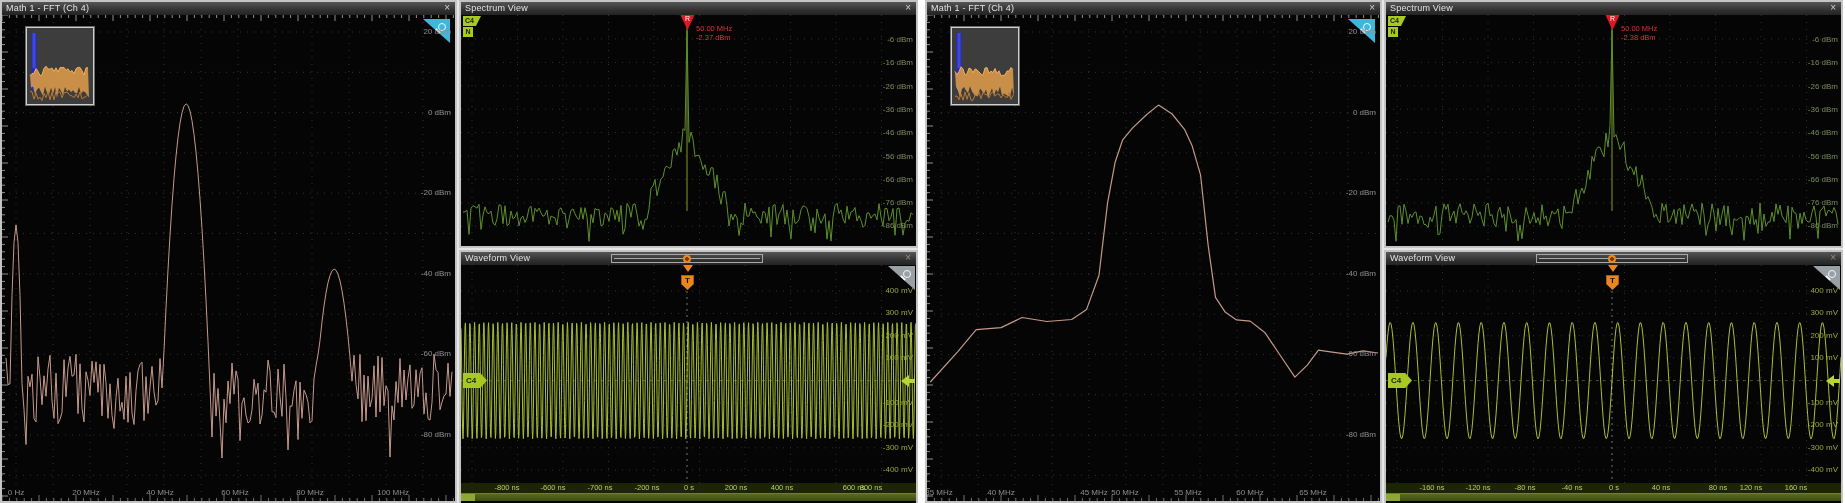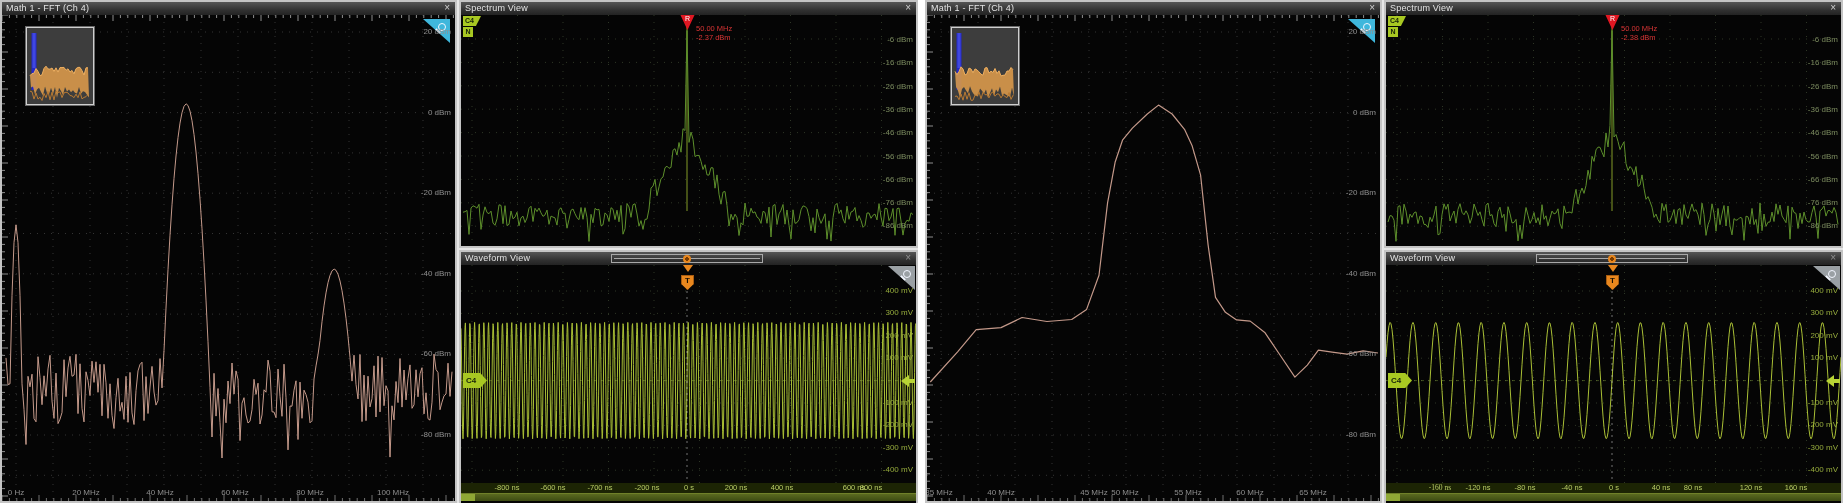--- a/index.html
+++ b/index.html
@@ -820,27 +820,27 @@
             <span class="axis-label" style="top: 22px;">400 mV</span>
             <span class="axis-label" style="top: 44.4px;">300 mV</span>
             <span class="axis-label" style="top: 66.8px;">200 mV</span>
             <span class="axis-label" style="top: 89.2px;">100 mV</span>
             <span class="axis-label" style="top: 134px;">-100 mV</span>
             <span class="axis-label" style="top: 156.4px;">-200 mV</span>
             <span class="axis-label" style="top: 178.8px;">-300 mV</span>
             <span class="axis-label" style="top: 201.2px;">-400 mV</span>
           </div>
         <div class="time-strip">
-            <span class="axis-label" style="left: 54px; font-family: Liberation Serif, serif;">-160 ns</span>
+            <span class="axis-label" style="left: 46px;">-160 ns</span>
             <span class="axis-label" style="left: 92px;">-120 ns</span>
             <span class="axis-label" style="left: 139px;">-80 ns</span>
             <span class="axis-label" style="left: 186px;">-40 ns</span>
             <span class="axis-label" style="left: 228px;">0 s</span>
             <span class="axis-label" style="left: 275px;">40 ns</span>
-            <span class="axis-label" style="left: 307px;">80 ns</span>
+            <span class="axis-label" style="left: 332px;">80 ns</span>
             <span class="axis-label" style="left: 365px;">120 ns</span>
             <span class="axis-label" style="left: 410px;">160 ns</span>
           </div>
         <div class="bbar">
           <div class="bcap"></div>
         </div>
       </div>
     </div>
 
   </div>

